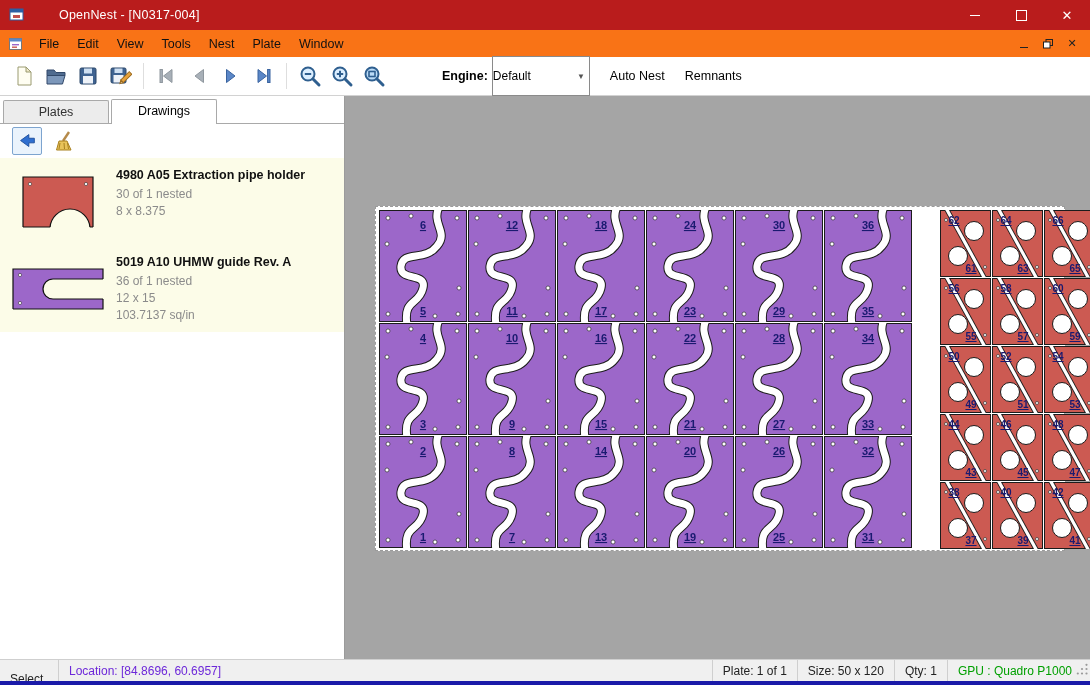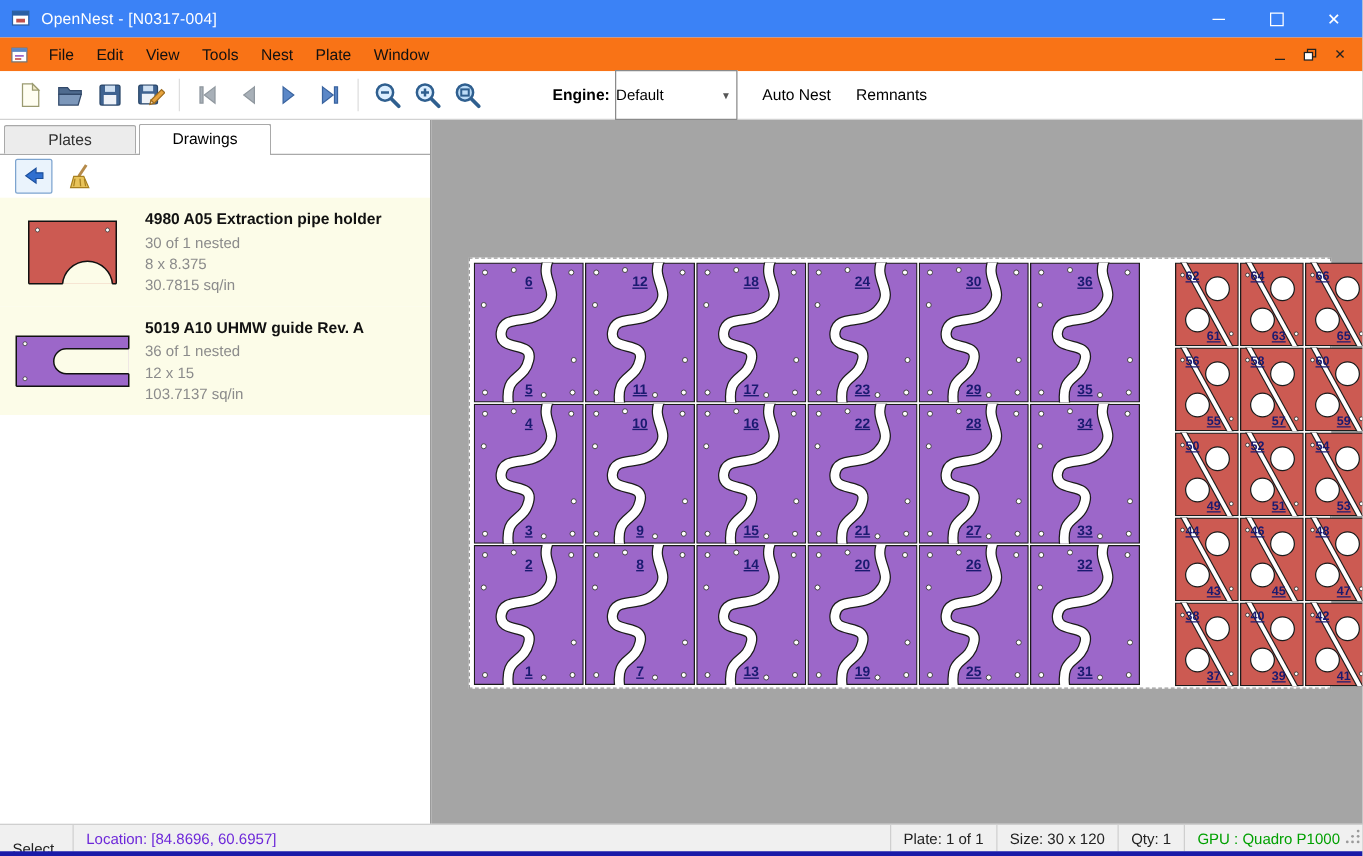--- a/index.html
+++ b/index.html
@@ -2,21 +2,21 @@
 <html><head>
 <meta charset="utf-8">
 <style>
   html,body{margin:0;padding:0;}
   body{
     width:1090px;height:685px;position:relative;overflow:hidden;
     font-family:"Liberation Sans",sans-serif;background:#fff;
     -webkit-user-select:none;user-select:none;
   }
   
-  .titlebar{height:30px;background:#3b82f6;display:flex;align-items:center;color:#fff;font-size:12.5px;}
+  .titlebar{height:30px;background:#b91c1c;display:flex;align-items:center;color:#fff;font-size:12.5px;gap:26px;}
   .app-icon{width:16px;height:16px;margin:0 8px 0 9px;display:flex;}
   .title-text{letter-spacing:.2px;}
   .win-controls{margin-left:auto;display:flex;height:100%;}
   .win-btn{width:46px;height:100%;display:flex;align-items:center;justify-content:center;cursor:default;}
   .glyph-min{width:10px;height:1px;background:#fff;}
   .glyph-max{width:9px;height:9px;border:1px solid #fff;}
   .glyph-close{font-size:13px;color:#fff;line-height:1;}
   
   .menubar{height:27px;background:#f97316;display:flex;align-items:center;font-size:12.5px;color:#111;}
   .mdi-doc-icon{width:16px;height:16px;margin:0 6px 0 8px;display:flex;}
@@ -244,21 +244,20 @@
             </g>
             <path d="M8,56 V6 H78 V56 M8,56 H35.2 M74.8,56 H78" fill="none" stroke="#111" stroke-width="1.2"></path>
             <circle cx="15" cy="13" r="1.6" fill="#fff" stroke="#333" stroke-width="0.6"></circle>
             <circle cx="71" cy="13" r="1.6" fill="#fff" stroke="#333" stroke-width="0.6"></circle>
           </svg>
         </div>
         <div class="meta">
           <div class="title">4980 A05 Extraction pipe holder</div>
           <div class="sub">30 of 1 nested</div>
           <div class="sub">8 x 8.375</div>
-          <div class="sub">30.7815 sq/in</div>
         </div>
       </div>
 
       <div class="item">
         <div class="thumb">
           <svg width="102" height="58" viewBox="0 0 102 58">
             <defs>
                 <clipPath id="clip-purple-thumb">
                   <rect x="6" y="9" width="90" height="40"></rect>
                 </clipPath>
@@ -726,21 +725,21 @@
         </div>
     </div>
   </div>
 </div>
 
 <div class="statusbar">
   <span class="sb-seg sb-mode">Select</span>
   <span class="sb-seg sb-sep sb-loc">Location: [84.8696, 60.6957]</span>
   <div class="sb-right">
     <span class="sb-seg sb-sep">Plate: 1 of 1</span>
-    <span class="sb-seg sb-sep">Size: 30 x 120</span>
+    <span class="sb-seg sb-sep">Size: 50 x 120</span>
     <span class="sb-seg sb-sep">Qty: 1</span>
     <span class="sb-seg sb-sep" style="padding-right: 18px; color: rgb(0, 160, 0);">GPU : Quadro P1000</span>
   </div>
   <span class="grip">
     <svg width="13" height="13" viewBox="0 0 13 13">
         <circle cx="10.5" cy="10.5" r="1.1" fill="#9a9a9a"></circle>
         <circle cx="10.5" cy="6" r="1.1" fill="#9a9a9a"></circle>
         <circle cx="6" cy="10.5" r="1.1" fill="#9a9a9a"></circle>
         <circle cx="10.5" cy="1.8" r="1.1" fill="#9a9a9a"></circle>
         <circle cx="1.8" cy="10.5" r="1.1" fill="#9a9a9a"></circle>

